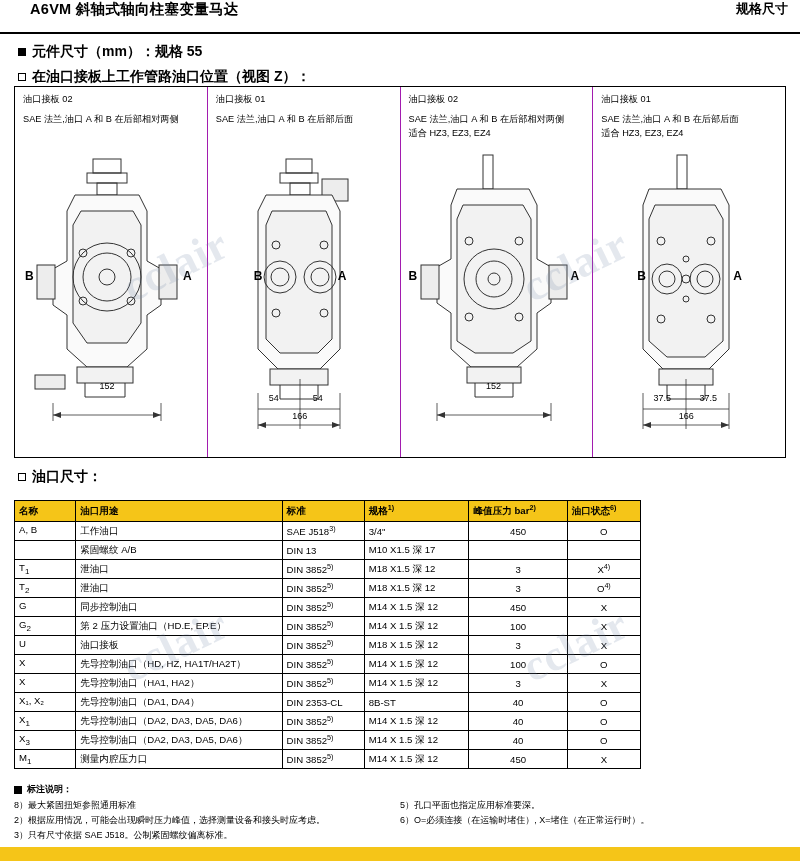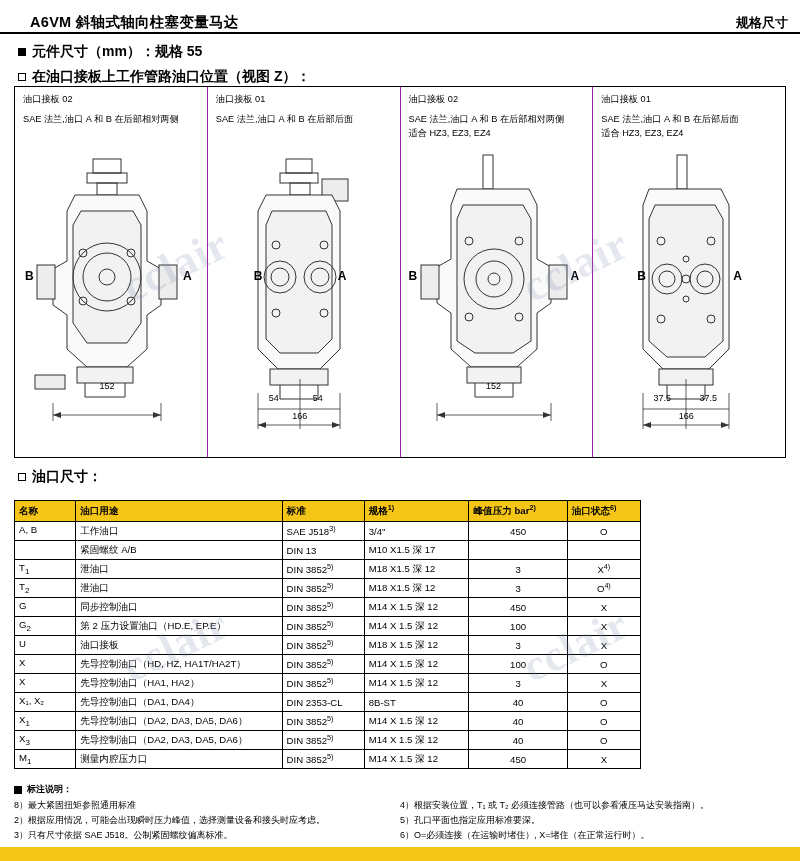--- a/index.html
+++ b/index.html
@@ -14,21 +14,21 @@
     position: relative;
     width: 800px; height: 861px;
     overflow: hidden;
   }
   
   .header {
     position: relative;
     height: 34px;
     border-bottom: 2px solid #000;
     display: flex;
-    align-items: flex-end;
+    align-items: flex-start;
     justify-content: space-between;
     padding: 0 12px 0 30px;
   }
   .header-title {
     font-size: 14.5px;
     font-weight: bold;
     letter-spacing: .3px;
   }
   .header-right {
     font-size: 13px;
@@ -486,21 +486,20 @@
       <span class="sq filled"></span>
       <span>标注说明：</span>
     </div>
     <div class="ncols">
       <div class="ncol">
         <div class="nitem">8）最大紧固扭矩参照通用标准</div>
         <div class="nitem">2）根据应用情况，可能会出现瞬时压力峰值，选择测量设备和接头时应考虑。</div>
         <div class="nitem">3）只有尺寸依据 SAE J518。公制紧固螺纹偏离标准。</div>
       </div>
       <div class="ncol">
-        <div class="nitem">4）根据安装位置，T₁ 或 T₂ 必须连接管路（也可以参看液压马达安装指南）。</div>
         <div class="nitem">5）孔口平面也指定应用标准要深。</div>
         <div class="nitem">6）O=必须连接（在运输时堵住）, X=堵住（在正常运行时）。</div>
       </div>
     </div>
   </div>
 
   <div class="wm" style="left:120px; top:240px;">cclair</div>
   <div class="wm" style="left:520px; top:240px;">cclair</div>
   <div class="wm" style="left:120px; top:620px;">cclair</div>
   <div class="wm" style="left:520px; top:620px;">cclair</div>

